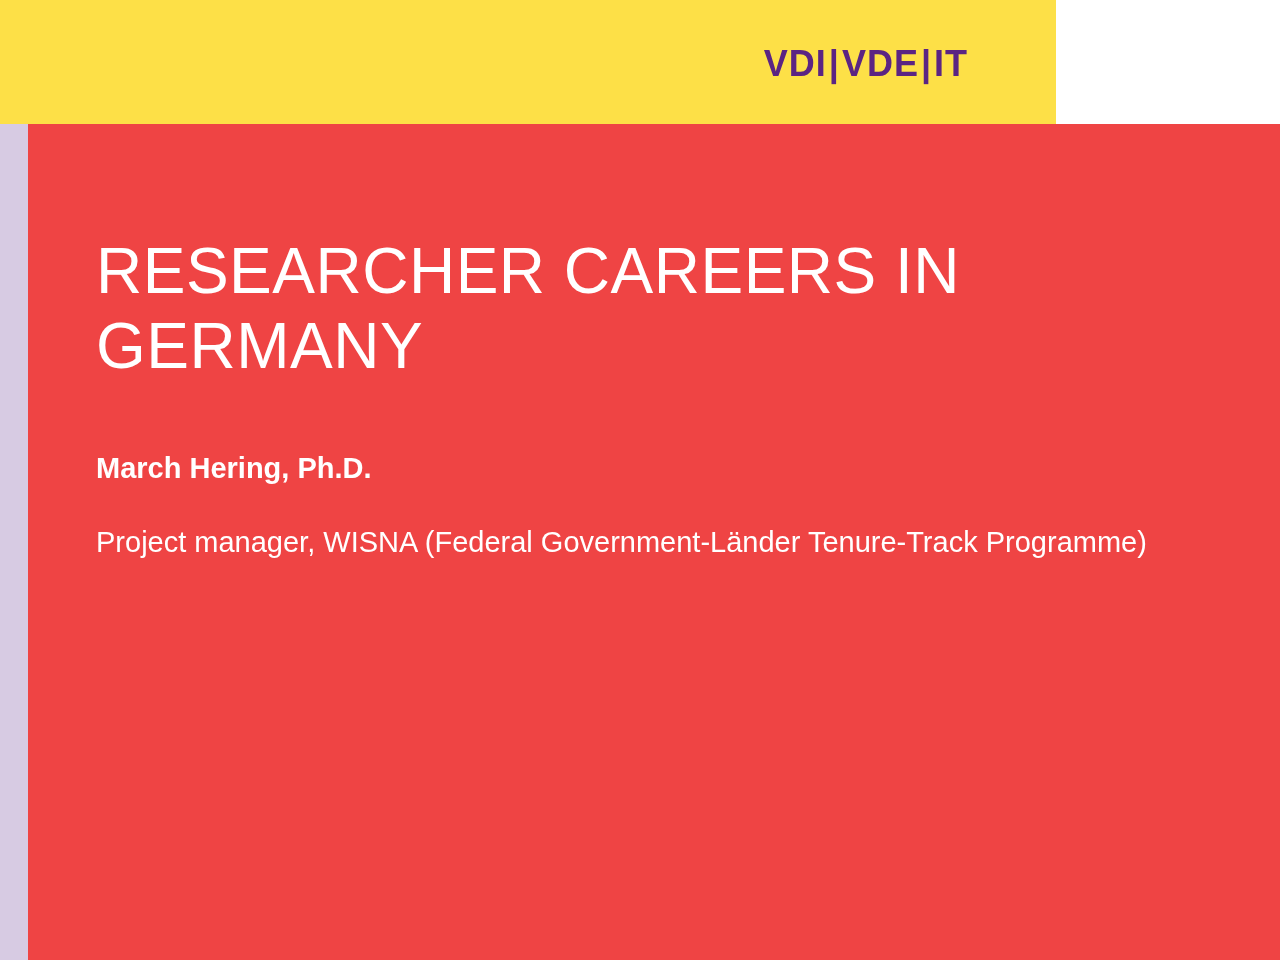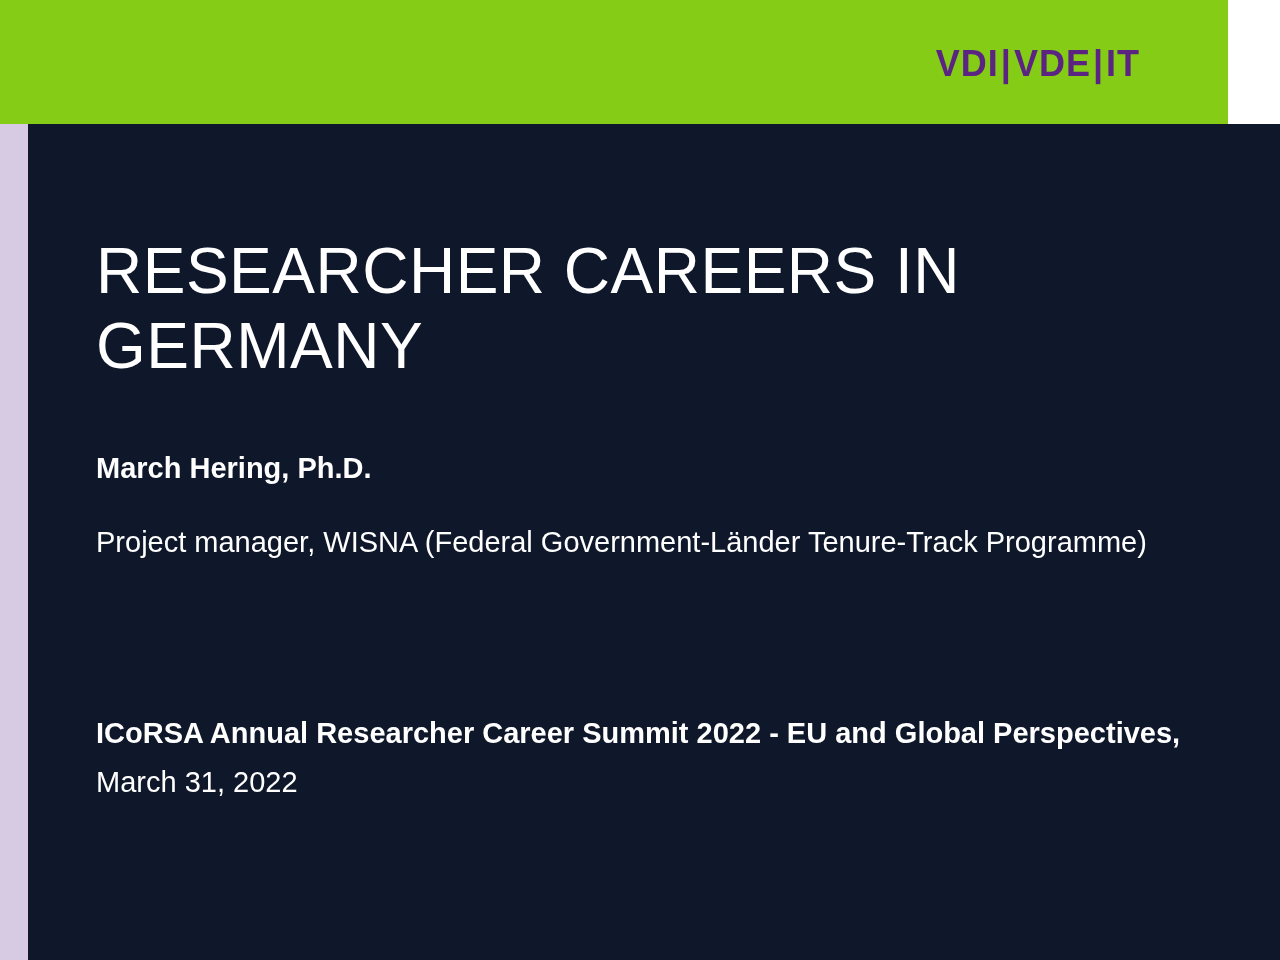--- a/index.html
+++ b/index.html
@@ -18,23 +18,23 @@
     width: 1280px;
     height: 960px;
     background: #ffffff;
     box-sizing: border-box;
   }
   
   .header {
     position: absolute;
     left: 0;
     top: 0;
-    width: 1228px;
+    width: 1056px;
     height: 124px;
-    background: #84cc16;
+    background: #fde047;
   }
   .logo {
     position: absolute;
     right: 88px;
     top: 46px;
     font-family: "Liberation Sans", sans-serif;
     font-weight: bold;
     font-size: 36px;
     letter-spacing: 1px;
     color: #5b2483;
@@ -55,21 +55,21 @@
     height: 836px;
     background: #d7cbe3;
   }
   
   .panel {
     position: absolute;
     left: 28px;
     top: 124px;
     width: 1252px;
     height: 836px;
-    background: #0f172a;
+    background: #ef4444;
   }
   .content {
     position: absolute;
     left: 68px;
     top: 0;
     width: 1120px;
     height: 836px;
     color: #ffffff;
   }
   .title {
@@ -134,20 +134,17 @@
 
   <div class="panel">
     <div class="content">
 
       <h1 class="title">RESEARCHER CAREERS IN GERMANY</h1>
 
       <div class="presenter">March Hering, Ph.D.</div>
 
       <div class="role">Project manager, WISNA (Federal Government-Länder Tenure-Track Programme)</div>
 
-      <div class="event">
-        <span class="bold">ICoRSA Annual Researcher Career Summit 2022 - EU and Global Perspectives,</span><span class="light"> March 31, 2022</span>
-      </div>
 
     </div>
   </div>
 
 </div>
 
 </body></html>

